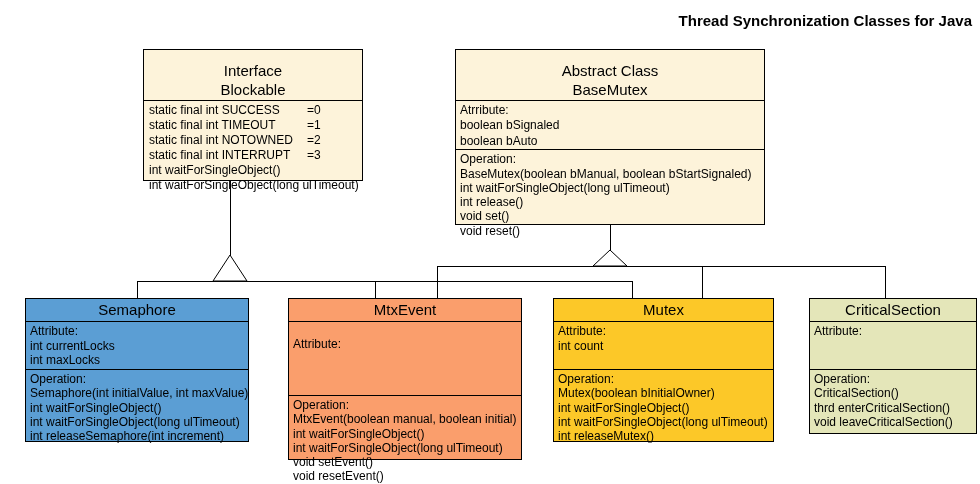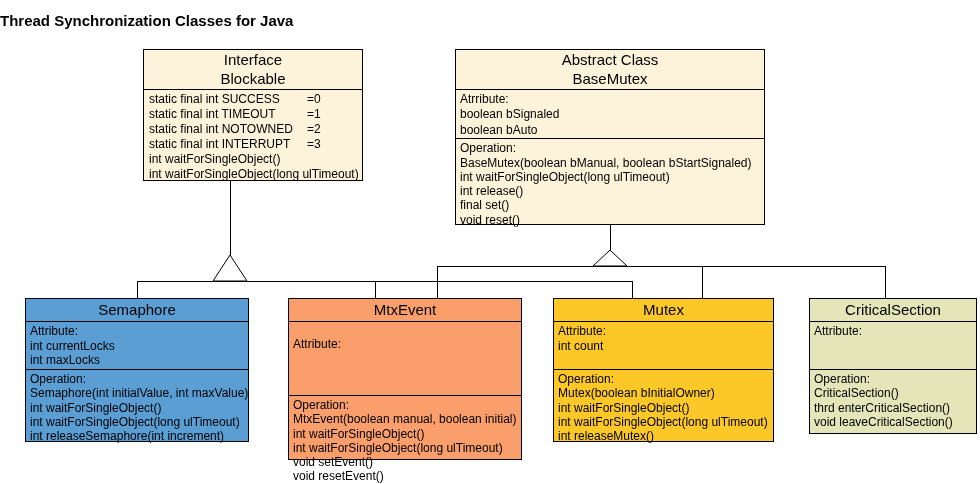--- a/index.html
+++ b/index.html
@@ -1,25 +1,25 @@
 <!DOCTYPE html>
 <html><head>
 <meta charset="utf-8">
 <style>
   html,body { margin:0; padding:0; background:#fff; }
   .canvas { position:relative; width:980px; height:484px; background:#fff;
             font-family:"Liberation Sans", sans-serif; overflow:hidden; }
-  .title { position:absolute; left:0; top:12px; width:932px; text-align:left;
-           font-size:15px; font-weight:bold; color:#000; }
+  .title { position:absolute; left:0; top:12px; width:932px; text-align:right;
+           font-size:15px; font-weight:bold; color:#000;padding-left:40px; }
   svg.wires { position:absolute; left:0; top:0; width:980px; height:484px; }
 
   .cls { position:absolute; border:1px solid #000; box-sizing:border-box;
          display:flex; flex-direction:column; color:#000; }
   .hdr { text-align:center; font-size:15px; border-bottom:1px solid #000; flex:0 0 auto; }
-  .top .hdr { padding-top:1px; line-height:18.5px; height:38px; }
+  .top .hdr { padding-top:12px; line-height:18.5px; height:38px; }
   .bot .hdr { line-height:22px; height:22px; }
   .sec { font-size:12px; padding:2px 2px 0 4px; box-sizing:border-box; white-space:nowrap; }
   .attr { flex:0 0 47px; line-height:14.6px; }
   .ops  { flex:1 1 auto; border-top:1px solid #000; line-height:14.3px; }
   .body6 { flex:1 1 auto; font-size:12px; line-height:14.9px; padding:2px 0 15px 5px; white-space:nowrap; }
   .mlabel { display:inline-block; min-width:158px; }
   .bm-attr { flex:0 0 48px; line-height:15.4px; }
   .bm-ops  { line-height:14.3px; }
 </style>
 </head>
@@ -71,21 +71,21 @@
     <div class="sec bm-attr">
       <div>Atrribute:</div>
       <div>boolean bSignaled</div>
       <div>boolean bAuto</div>
     </div>
     <div class="sec ops bm-ops">
       <div>Operation:</div>
       <div>BaseMutex(boolean bManual, boolean bStartSignaled)</div>
       <div>int waitForSingleObject(long ulTimeout)</div>
       <div>int release()</div>
-      <div>final set()</div>
+      <div>void set()</div>
       <div>void reset()</div>
     </div>
   </div>
 
   <div class="cls bot" style="left: 25px; top: 298px; width: 224px; height: 144px; background-color: rgb(91, 158, 212);">
     <div class="hdr">Semaphore</div>
     <div class="sec attr">
       <div>Attribute:</div>
       <div>int currentLocks</div>
       <div>int maxLocks</div>

